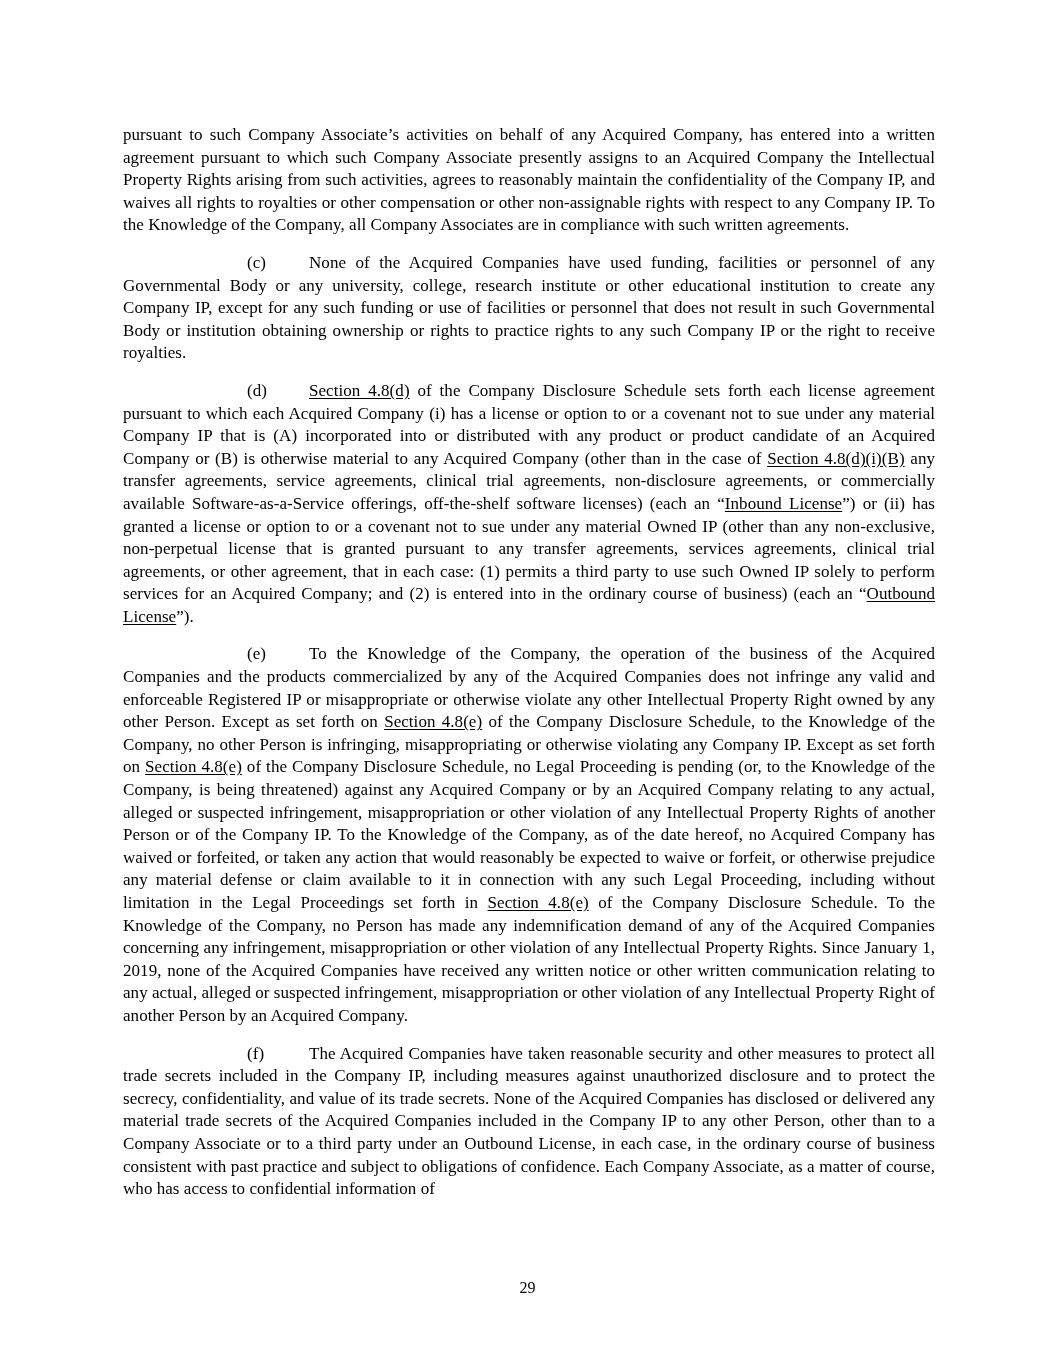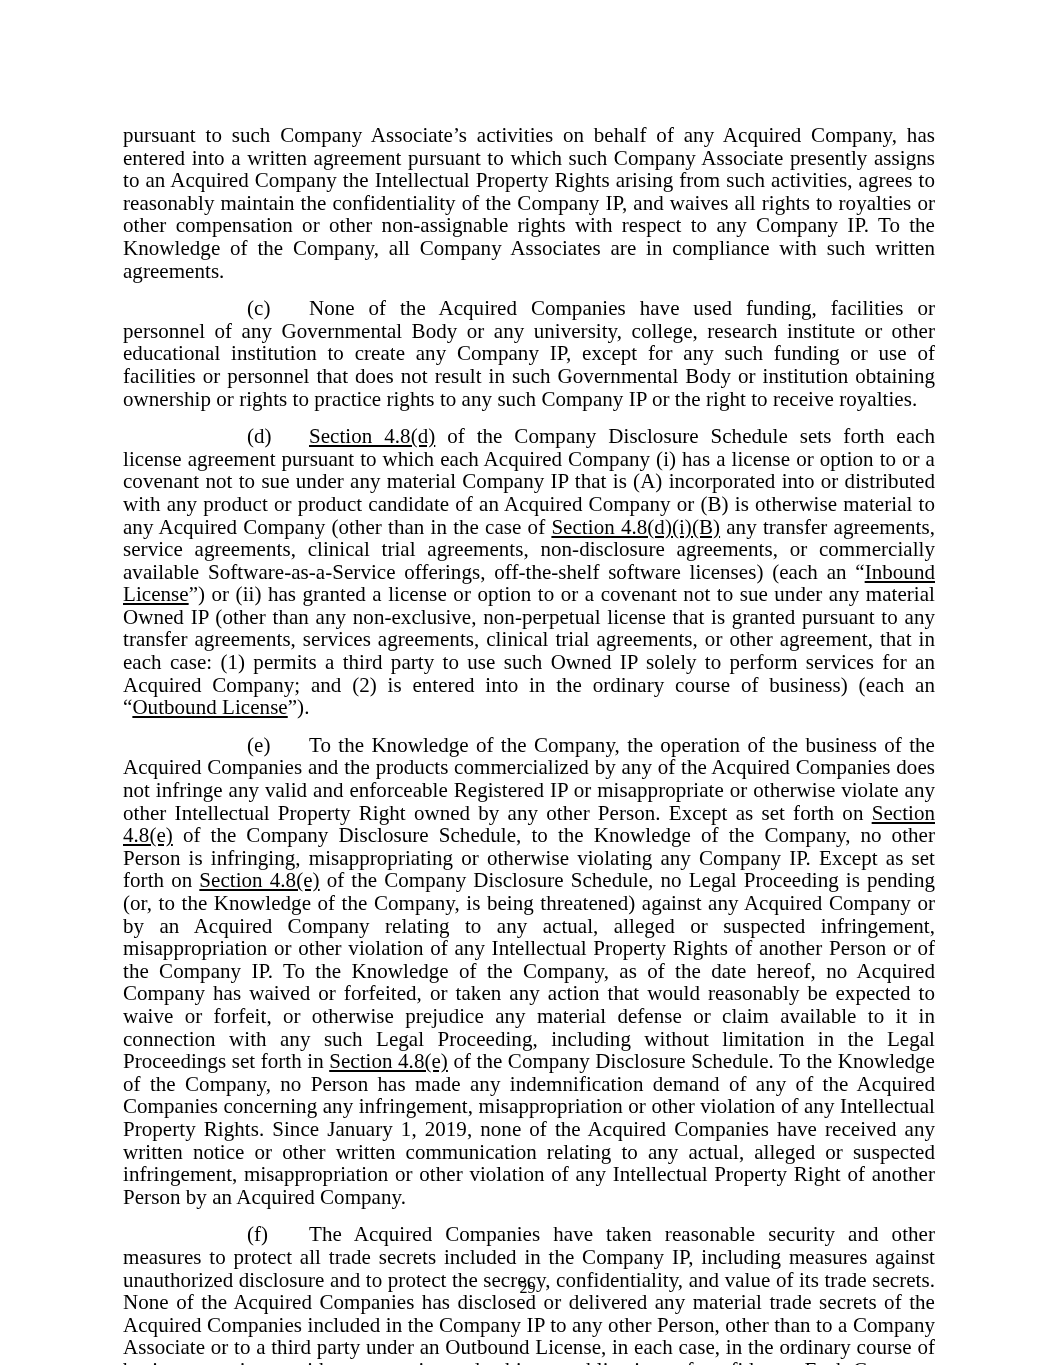--- a/index.html
+++ b/index.html
@@ -17,21 +17,21 @@
     color: #000000;
   }
   .content {
     position: absolute;
     left: 123px;
     top: 124px;
     width: 812px;
   }
   p.para {
     margin: 0 0 15px 0;
-    font-size: 21px;
+    font-size: 17px;
     line-height: 22.6px;
     text-align: justify;
     letter-spacing: 0.05px;
   }
   p.para.lettered {
     text-indent: 124px;
   }
   p.para.first {
     text-indent: 0;
   }

